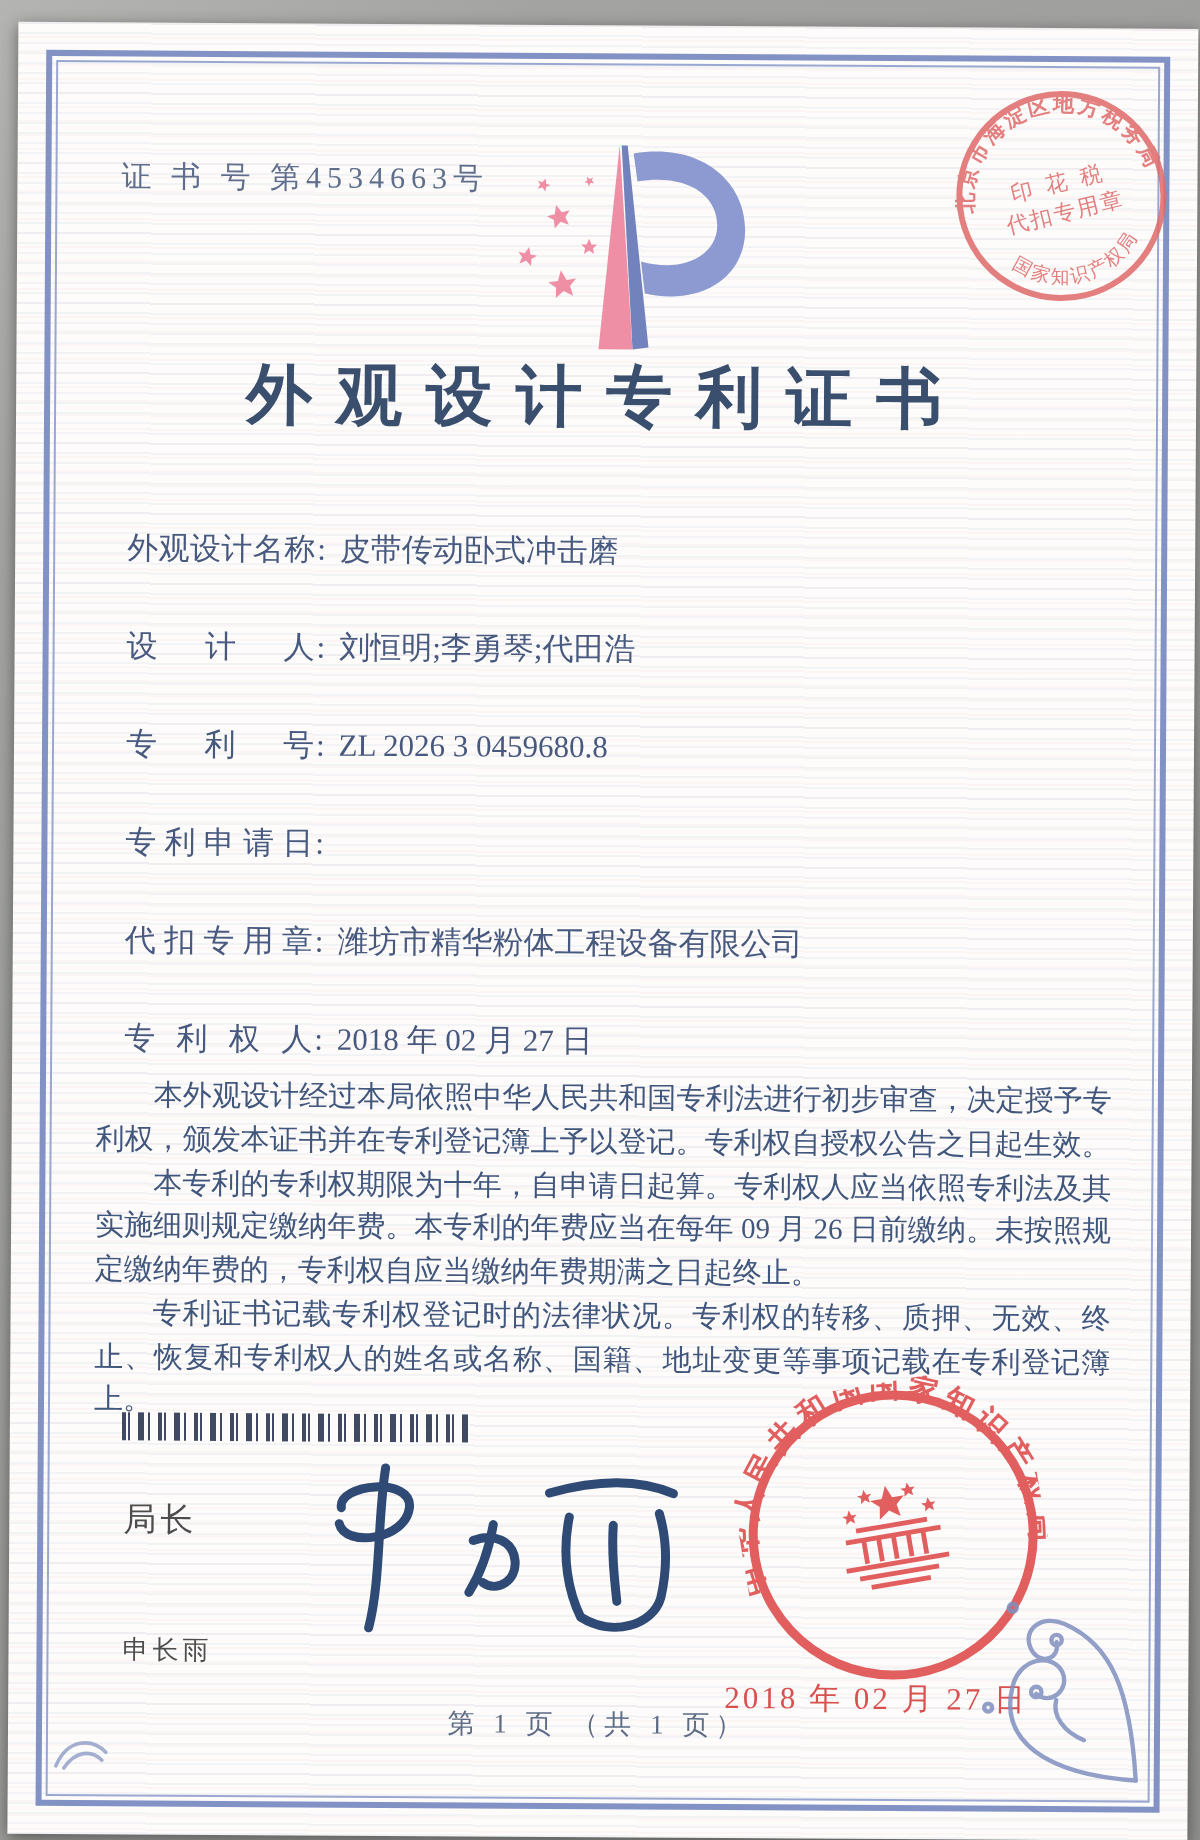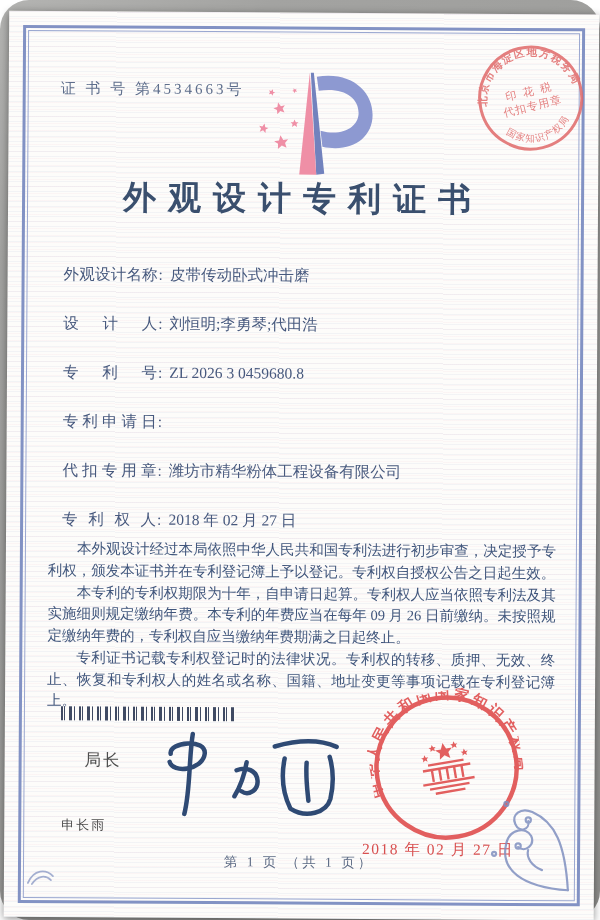--- a/index.html
+++ b/index.html
@@ -1,18 +1,18 @@
 <!DOCTYPE html>
 <html><head>
 <meta charset="utf-8">
 <style>
   html,body{margin:0;padding:0;width:600px;height:920px;overflow:hidden;
     font-family:"Liberation Serif","DejaVu Serif",serif;}
   .photo{position:relative;width:600px;height:920px;
-    background:linear-gradient(135deg,#b4b4b2 0%,#a3a3a1 18%,#9c9c9a 60%,#8f8f8d 100%);border-radius:29px;}
+    background:linear-gradient(135deg,#b4b4b2 0%,#a3a3a1 18%,#9c9c9a 60%,#8f8f8d 100%);}
   .sheet{position:absolute;left:7px;top:13px;right:3px;bottom:1px;
     background:
       repeating-linear-gradient(0deg, rgba(148,164,206,0.10) 0 1px, rgba(0,0,0,0) 1px 5px),
       repeating-linear-gradient(0deg, rgba(228,150,172,0.07) 2px 3px, rgba(0,0,0,0) 3px 9px),
       #fdfcfa;
     transform:rotate(0.35deg);transform-origin:60% 40%;
     box-shadow:0 2px 8px rgba(0,0,0,.45);}
   .frame{position:absolute;inset:14px;border:3px solid #8292c4;pointer-events:none;}
   .frame::after{content:"";position:absolute;inset:2px;border:1px solid #9aa7d0;}
   .cert-no{position:absolute;left:52px;top:68px;font-size:15px;letter-spacing:3px;
@@ -28,21 +28,21 @@
   .field-label{display:inline-block;width:94px;text-align:justify;text-align-last:justify;}
   .field-colon{margin:0 7px 0 1px;}
   .paragraphs{position:absolute;left:42px;right:40px;top:527px;font-size:14.5px;
     line-height:1.5;color:#40567c;text-align:justify;}
   .paragraphs p{margin:0;text-indent:2em;}
   .barcode{position:absolute;left:56px;top:695px;width:174px;height:14px;opacity:.88;
     background:repeating-linear-gradient(90deg,
       #26324e 0 2px,#fdfcfa 2px 3px,#26324e 3px 4px,#fdfcfa 4px 8px,
       #26324e 8px 11px,#fdfcfa 11px 13px,#26324e 13px 14px,#fdfcfa 14px 18px);}
   .signer-title{position:absolute;left:57px;top:738px;font-size:16.5px;color:#4d4d4d;
-    font-family:"Liberation Sans","DejaVu Sans",sans-serif;letter-spacing:2px;margin-left:23px;}
+    font-family:"Liberation Sans","DejaVu Sans",sans-serif;letter-spacing:2px;}
   .signer-name{position:absolute;left:57px;top:805px;font-size:13px;color:#4d4d4d;
     font-family:"Liberation Sans","DejaVu Sans",sans-serif;letter-spacing:2px;text-align:center;}
   .signature{position:absolute;left:150px;top:706px;width:200px;height:108px;}
   .seal{position:absolute;left:366px;top:678px;width:152px;height:152px;
     transform:rotate(-10deg);opacity:.92;}
   .seal-date{position:absolute;left:358px;top:826px;font-size:15.5px;color:#d85050;
     letter-spacing:1.5px;white-space:pre;}
   .corner-ornament{position:absolute;right:22px;bottom:26px;width:110px;height:120px;opacity:.85;}
   .corner-curl{position:absolute;left:22px;bottom:30px;width:30px;height:24px;opacity:.7;}
   .footer{position:absolute;left:0;top:841px;width:100%;text-align:center;

